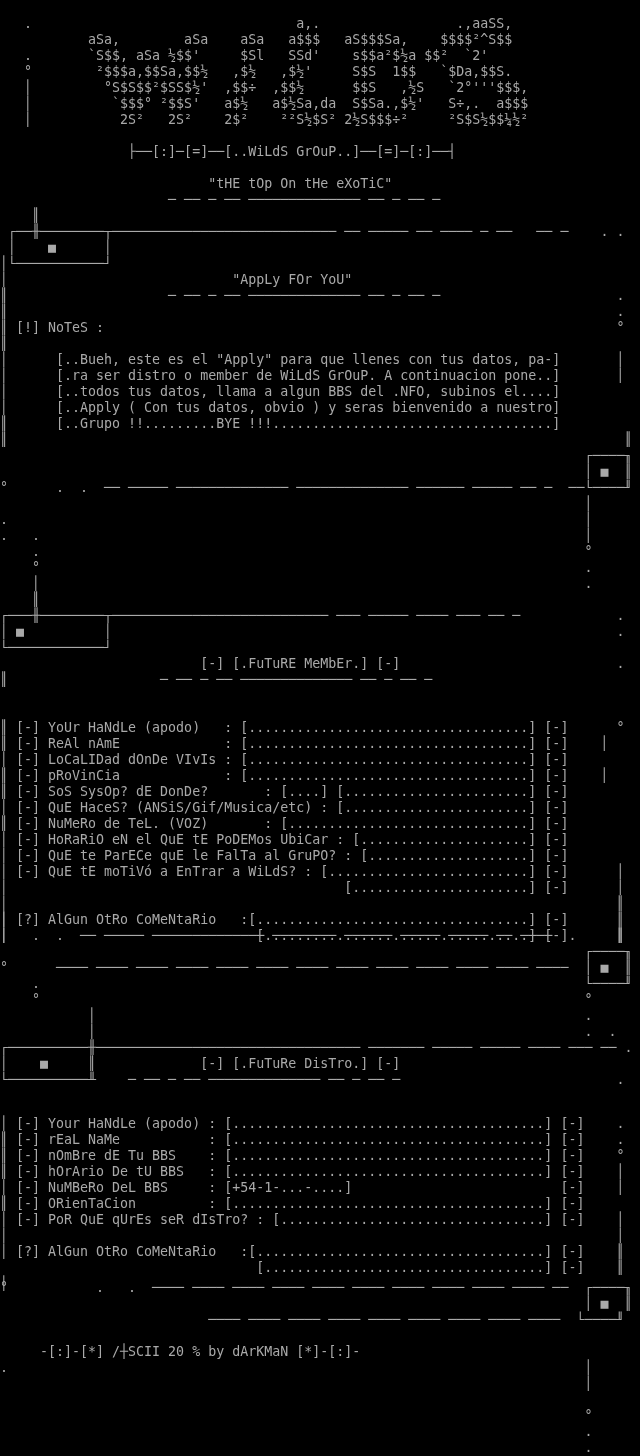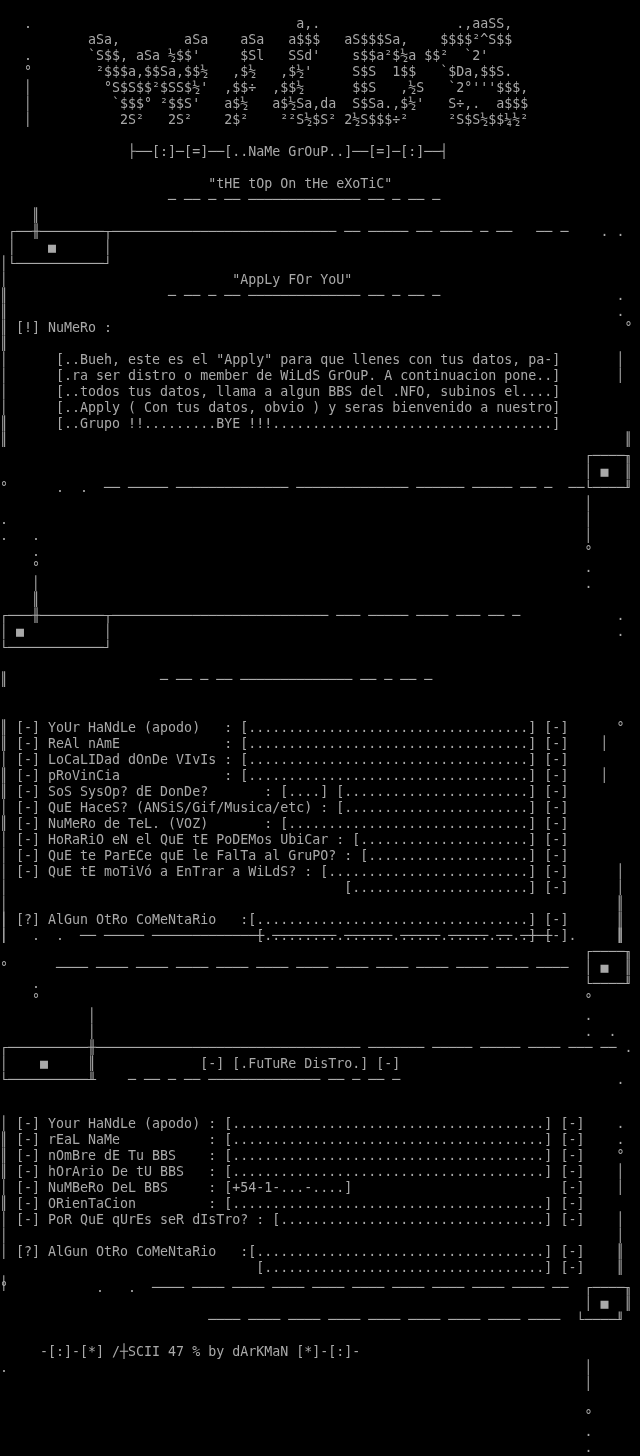--- a/index.html
+++ b/index.html
@@ -27,51 +27,52 @@
 <body>
 
 <div class="screen">
   <pre class="blk" style="top:16px">   .                                 a,.                 .,aaSS,
            aSa,        aSa    aSa   a$$$   aS$$$Sa,    $$$$²^S$$
    .       `S$$, aSa ½$$'     $Sl   SSd'    s$$a²$½a $$²  `2'
    °        ²$$$a,$$Sa,$$½   ,$½   ,$½'     S$S  1$$   `$Da,$$S.
    │         °S$S$$²$SS$½'  ,$$÷  ,$$½      $$S   ,½S   `2°'''$$$,
    │          `$$$° ²$$S'   a$½   a$½Sa,da  S$Sa.,$½'   S÷,.  a$$$
    │           2S²   2S²    2$²    ²²S½$S² 2½S$$$÷²     ²S$S½$$¼½²</pre>
-  <pre class="blk" style="top:144px">                ├──[:]─[=]──[..NaMe GrOuP..]──[=]─[:]──┤</pre>
+  <pre class="blk" style="top:144px">                ├──[:]─[=]──[..WiLdS GrOuP..]──[=]─[:]──┤</pre>
   <pre class="blk" style="top:176px">                          "tHE tOp On tHe eXoTiC"</pre>
   <pre class="blk" style="top:192px">                     ─ ── ─ ── ────────────── ── ─ ── ─</pre>
   <pre class="blk" style="top:208px">    ║
  ┌──╫────────┬──────────────────────────── ── ───── ── ──── ─ ──   ── ─    . .
  │    ■      │
 │└───────────┘</pre>
   <pre class="blk" style="top:272px">│                            "AppLy FOr YoU"</pre>
   <pre class="blk" style="top:288px">║                    ─ ── ─ ── ────────────── ── ─ ── ─                      .
 ║                                                                            .</pre>
-  <pre class="blk" style="top:320px">║ [!] NuMeRo :                                                                °</pre>
+  <pre class="blk" style="top:320px">║ [!] NoTeS :                                                                °</pre>
   <pre class="blk" style="top:336px">║
 │      [..Bueh, este es el "Apply" para que llenes con tus datos, pa-]       │
 │      [.ra ser distro o member de WiLdS GrOuP. A continuacion pone..]       │
 │      [..todos tus datos, llama a algun BBS del .NFO, subinos el....]
 │      [..Apply ( Con tus datos, obvio ) y seras bienvenido a nuestro]
 ║      [..Grupo !!.........BYE !!!...................................]</pre>
   <pre class="blk" style="top:432px">║                                                                             ║
                                                                          ┌────╖
                                                                          │ ■  ║
 °      .  .  ── ───── ────────────── ────────────── ────── ───── ── ─  ──└────╜
                                                                          │
 .                                                                        │
 .   .                                                                    │
     .                                                                    °
     °                                                                    .
     │                                                                    .
     ║
 ┌───╫────────┬─────────────────────────── ─── ───── ──── ─── ── ─            .
 │ ■          │                                                               .
 └────────────┘</pre>
+  <pre class="blk" style="top:656px">                         [-] [.FuTuRE MeMbEr.] [-]                           .</pre>
   <pre class="blk" style="top:672px">║                   ─ ── ─ ── ────────────── ── ─ ── ─</pre>
   <pre class="blk" style="top:720px">║ [-] YoUr HaNdLe (apodo)   : [...................................] [-]      °
 ║ [-] ReAl nAmE             : [...................................] [-]    │
 │ [-] LoCaLIDad dOnDe VIvIs : [...................................] [-]
 ║ [-] pRoVinCia             : [...................................] [-]    │
 ║ [-] SoS SysOp? dE DonDe?       : [....] [.......................] [-]
 │ [-] QuE HaceS? (ANSiS/Gif/Musica/etc) : [.......................] [-]
 ║ [-] NuMeRo de TeL. (VOZ)       : [..............................] [-]
 │ [-] HoRaRiO eN el QuE tE PoDEMos UbiCar : [.....................] [-]
 │ [-] QuE te ParECe quE le FalTa al GruPO? : [....................] [-]
@@ -98,20 +99,20 @@
 │ [-] NuMBeRo DeL BBS     : [+54-1-...-....]                          [-]    │
 ║ [-] ORienTaCion         : [.......................................] [-]
 │ [-] PoR QuE qUrEs seR dIsTro? : [.................................] [-]    │
 │                                                                            │
 │ [?] AlGun OtRo CoMeNtaRio   :[....................................] [-]    ║
                                 [...................................] [-]    ║
 │</pre>
   <pre class="blk" style="top:1280px">°           .   .  ──── ──── ──── ──── ──── ──── ──── ──── ──── ──── ──  ┌────╖
                                                                          │ ■  ║
                           ──── ──── ──── ──── ──── ──── ──── ──── ────  └────╜</pre>
-  <pre class="blk" style="top:1344px">     -[:]-[*] /┼SCII 47 % by dArKMaN [*]-[:]-</pre>
+  <pre class="blk" style="top:1344px">     -[:]-[*] /┼SCII 20 % by dArKMaN [*]-[:]-</pre>
   <pre class="blk" style="top:1360px">.                                                                        │
                                                                          │
 
                                                                          °
                                                                          .
                                                                          .</pre>
 </div>
 
 </body></html>

